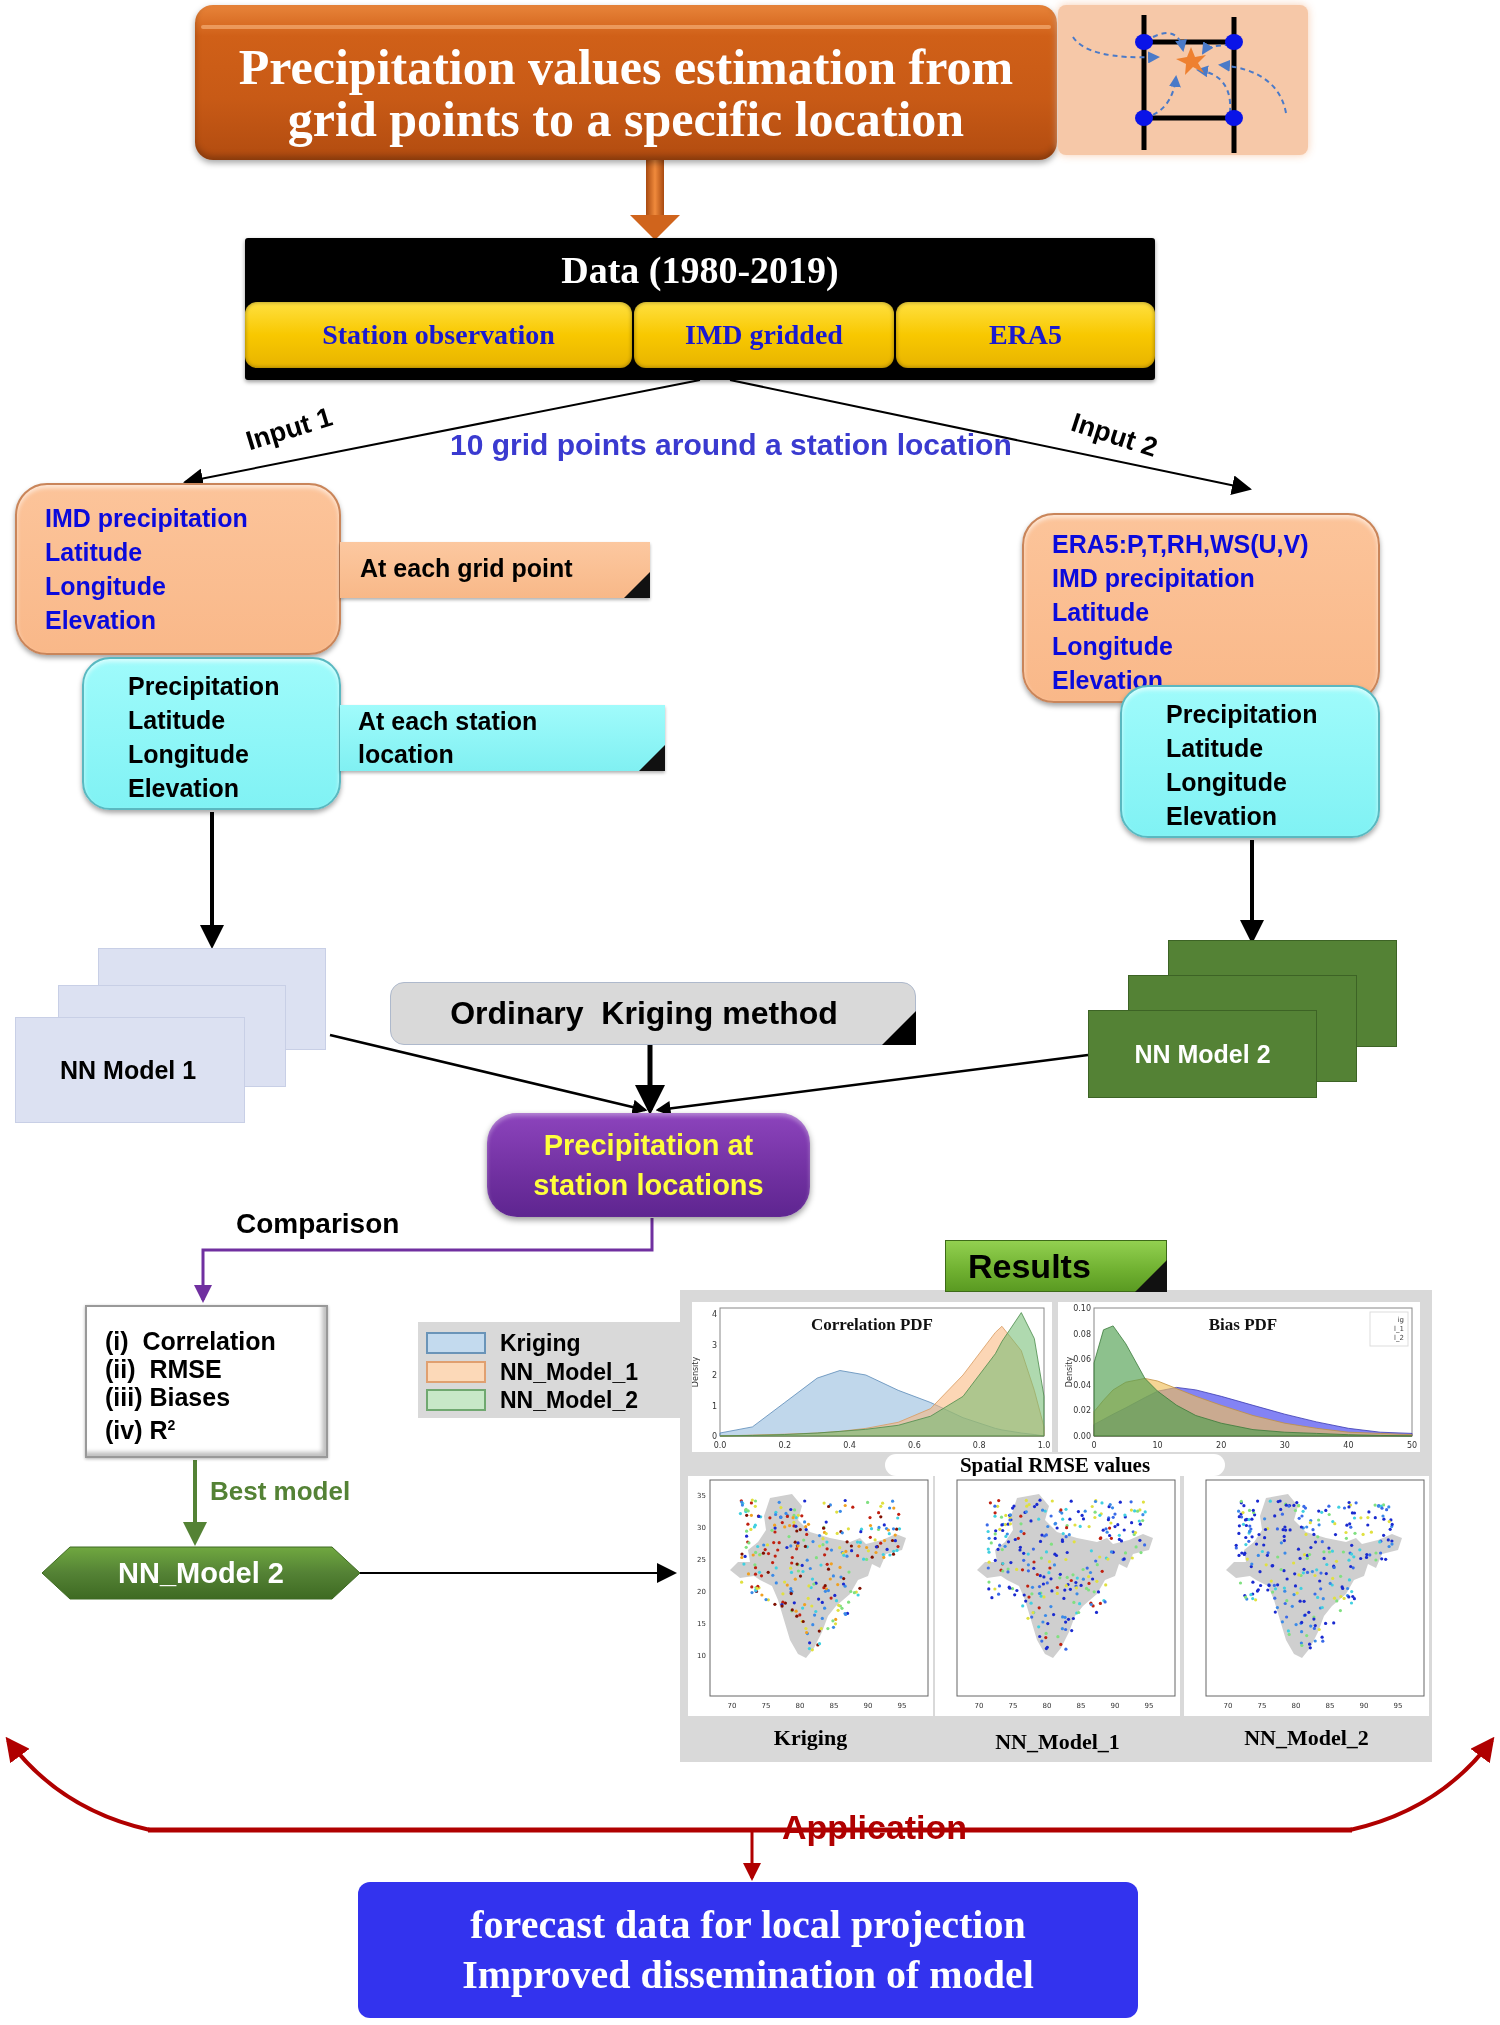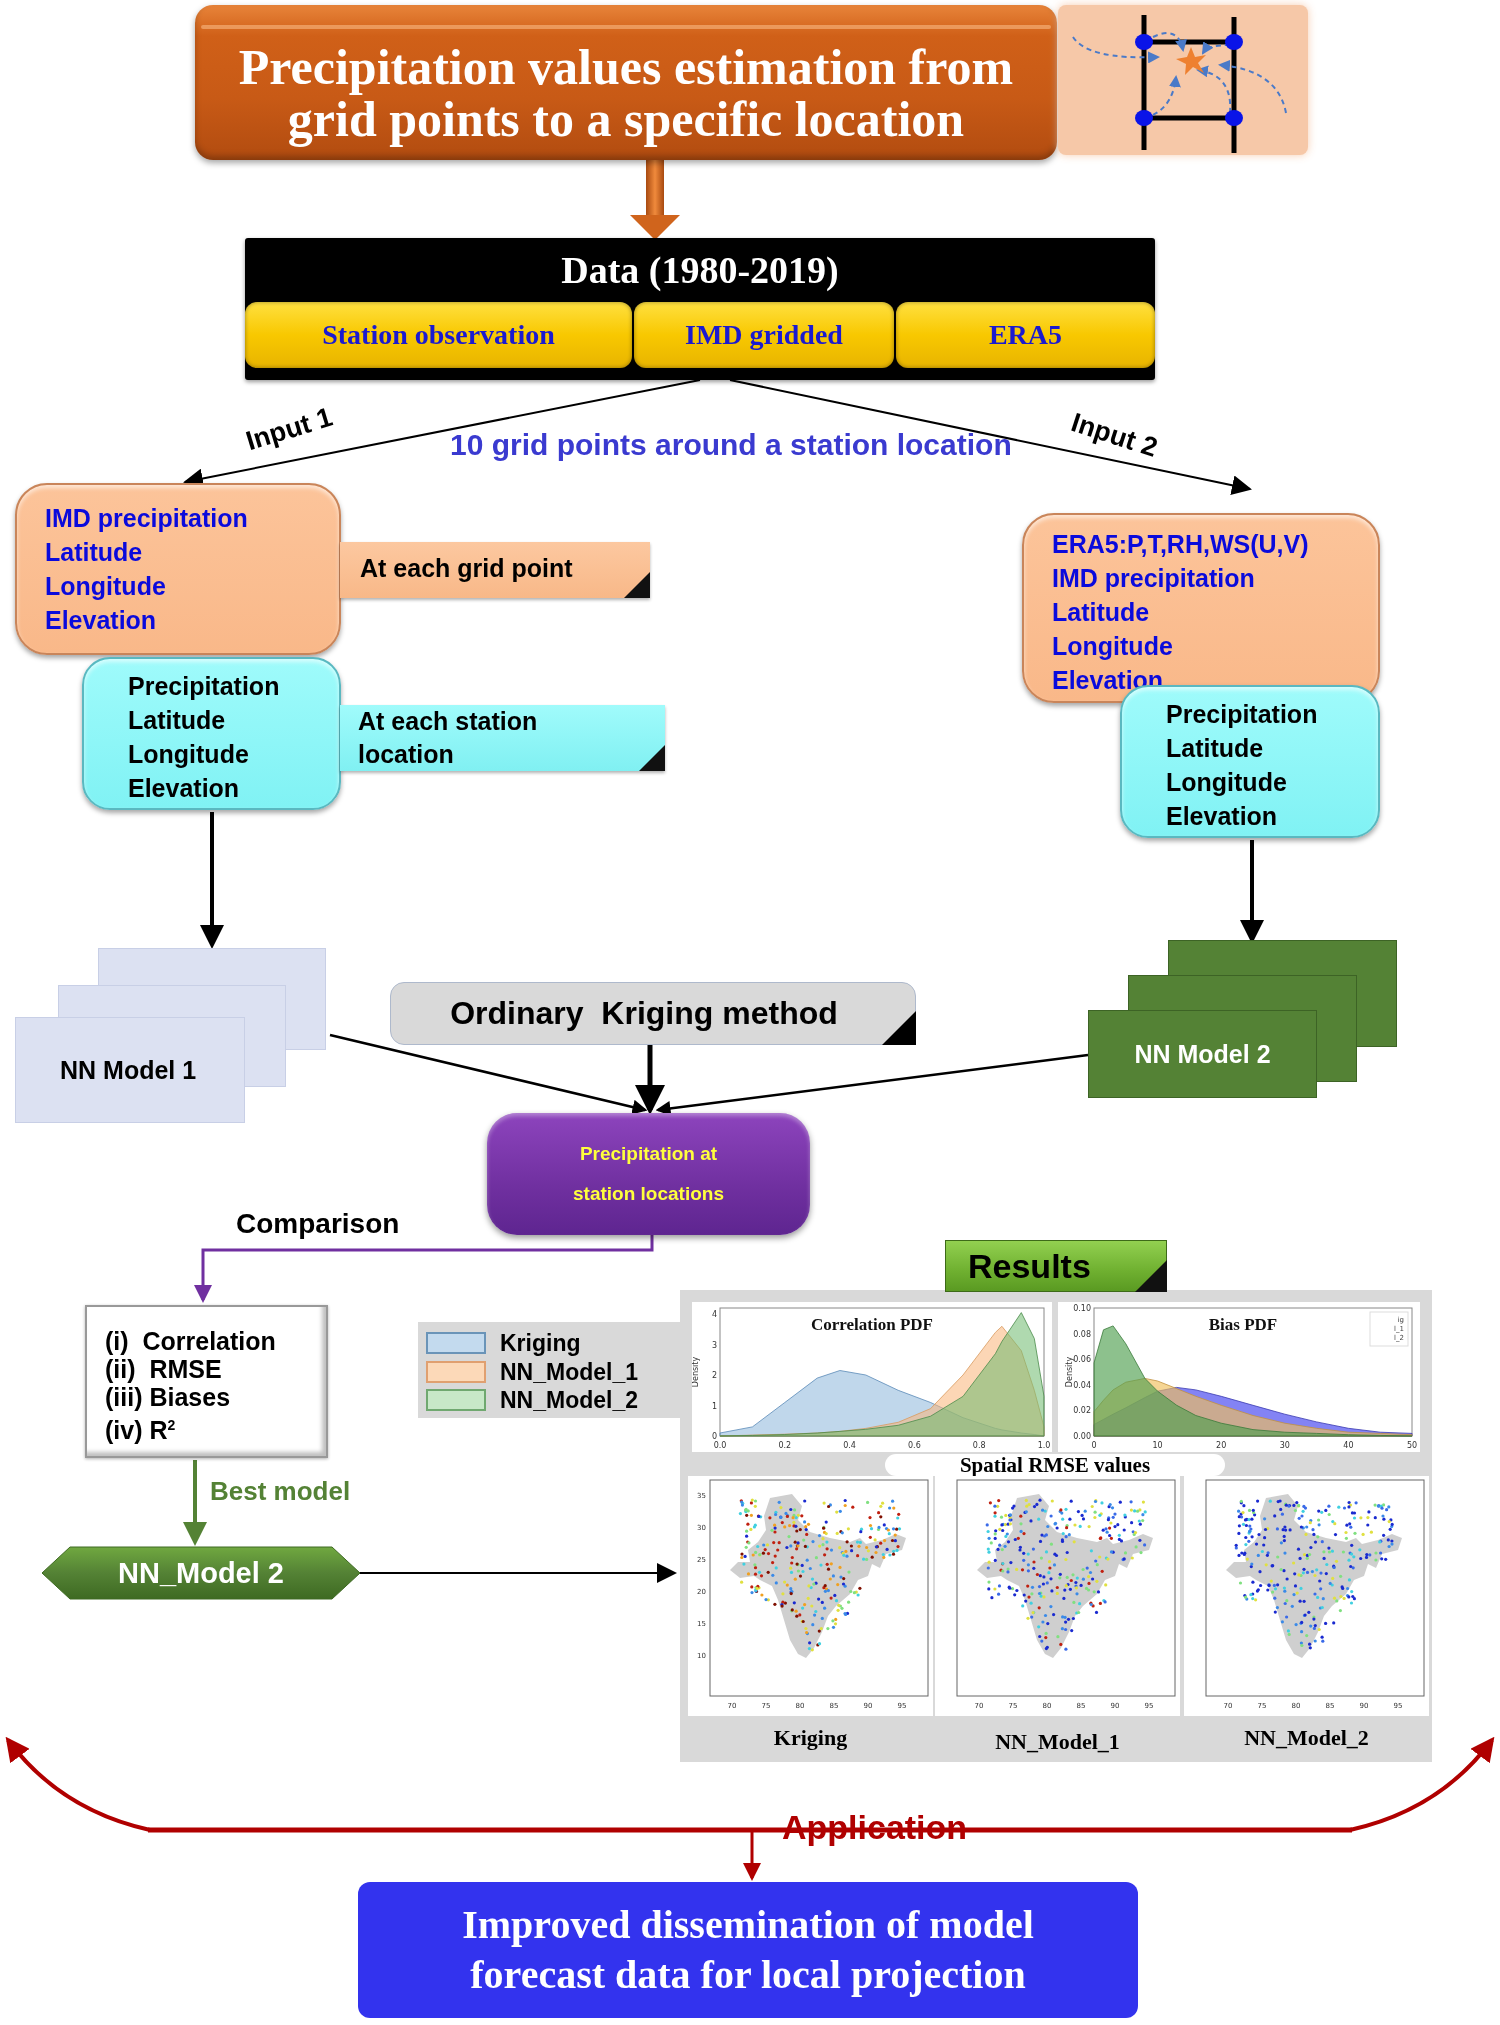--- a/index.html
+++ b/index.html
@@ -22,21 +22,21 @@
   
   .orange-box{background:linear-gradient(#fcc49a,#f9b889);border:2px solid #c9855a;border-radius:32px;box-shadow:0 3px 5px rgba(0,0,0,.35), inset 0 3px 4px rgba(255,255,255,.6);padding:16px 0 0 28px;color:#0a0adc;font-weight:bold;font-size:25px;line-height:34px;}
   .cyan-box{background:linear-gradient(#9ffbfb,#80f2f4);border:2px solid #5ab8c0;border-radius:28px;box-shadow:0 3px 5px rgba(0,0,0,.35), inset 0 3px 4px rgba(255,255,255,.6);color:#000;font-weight:bold;font-size:25px;line-height:34px;}
   .tag{font-weight:bold;font-size:25px;color:#000;box-shadow:0 2px 3px rgba(0,0,0,.3);}
   .tag .corner{position:absolute;right:0;bottom:0;width:0;height:0;border-left:26px solid transparent;border-bottom:26px solid #111;}
   
   .nn1{background:#dce1f2;border:1px solid #c8cfe6;}
   .nn2{background:#548235;border:1px solid #3d6325;}
   #kriging-box{left:390px;top:982px;width:526px;height:63px;background:#d9d9d9;border:1px solid #aeb9cc;border-radius:14px;font-weight:bold;font-size:32px;display:flex;align-items:center;justify-content:center;padding-right:18px;}
   #kriging-box .corner{position:absolute;right:-1px;bottom:-1px;border-left:34px solid transparent;border-bottom:34px solid #000;}
-  #purple-box{left:487px;top:1113px;width:323px;height:122px;background:linear-gradient(#8d44bd,#7030a0 60%,#5e2590);border-radius:30px;box-shadow:0 3px 6px rgba(0,0,0,.4), inset 0 3px 4px rgba(255,255,255,.35);color:#ffff3c;font-weight:bold;font-size:19px;line-height:40px;display:flex;align-items:center;justify-content:center;text-align:center;}
+  #purple-box{left:487px;top:1113px;width:323px;height:104px;background:linear-gradient(#8d44bd,#7030a0 60%,#5e2590);border-radius:30px;box-shadow:0 3px 6px rgba(0,0,0,.4), inset 0 3px 4px rgba(255,255,255,.35);color:#ffff3c;font-weight:bold;font-size:29px;line-height:40px;display:flex;align-items:center;justify-content:center;text-align:center;}
   #metrics-box{left:85px;top:1305px;width:243px;height:153px;background:#fff;border:2px solid #999;box-shadow:inset -4px -4px 4px rgba(0,0,0,.25), inset 4px 4px 4px rgba(255,255,255,.8), 0 1px 3px rgba(0,0,0,.3);font-weight:bold;font-size:25px;line-height:28px;padding:20px 0 0 18px;}
   #best-hex{left:40px;top:1545px;width:322px;height:56px;}
   #legend-box{left:418px;top:1322px;width:262px;height:96px;background:#d9d9d9;}
   .leg-item{left:8px;height:26px;display:flex;align-items:center;font-size:23px;font-weight:bold;}
   .leg-swatch{width:56px;height:18px;margin-right:14px;border:2px solid;}
   #results-tag{left:945px;top:1240px;width:222px;height:52px;background:linear-gradient(#92d050,#6fb030 60%,#5a9a22);border:1px solid #3d6a18;font-weight:bold;font-size:34px;display:flex;align-items:center;padding-left:22px;}
   #results-tag .corner{position:absolute;right:-1px;bottom:-1px;border-left:32px solid transparent;border-bottom:32px solid #111;}
   #results-panel{left:680px;top:1290px;width:752px;height:472px;background:#d9d9d9;}
   .plot-bg{background:#fff;}
   #app-box{left:358px;top:1882px;width:780px;height:136px;background:#3333ee;color:#fff;font-weight:bold;font-size:40px;line-height:50px;display:flex;align-items:center;justify-content:center;text-align:center;}
@@ -1204,16 +1204,16 @@
 </div>
 
 <div id="results-tag" class="abs sans">
   <span>Results</span>
   <span class="corner"></span>
 </div>
 
 <div class="abs sans" style="left:782px;top:1808px;font-size:34px;font-weight:bold;color:#b00000;">Application</div>
 <div id="app-box" class="abs serif">
   <div>
+    <div>forecast data for local projection</div>
     <div>Improved dissemination of model</div>
-    <div>forecast data for local projection</div>
   </div>
 </div>
 
 </body></html>

